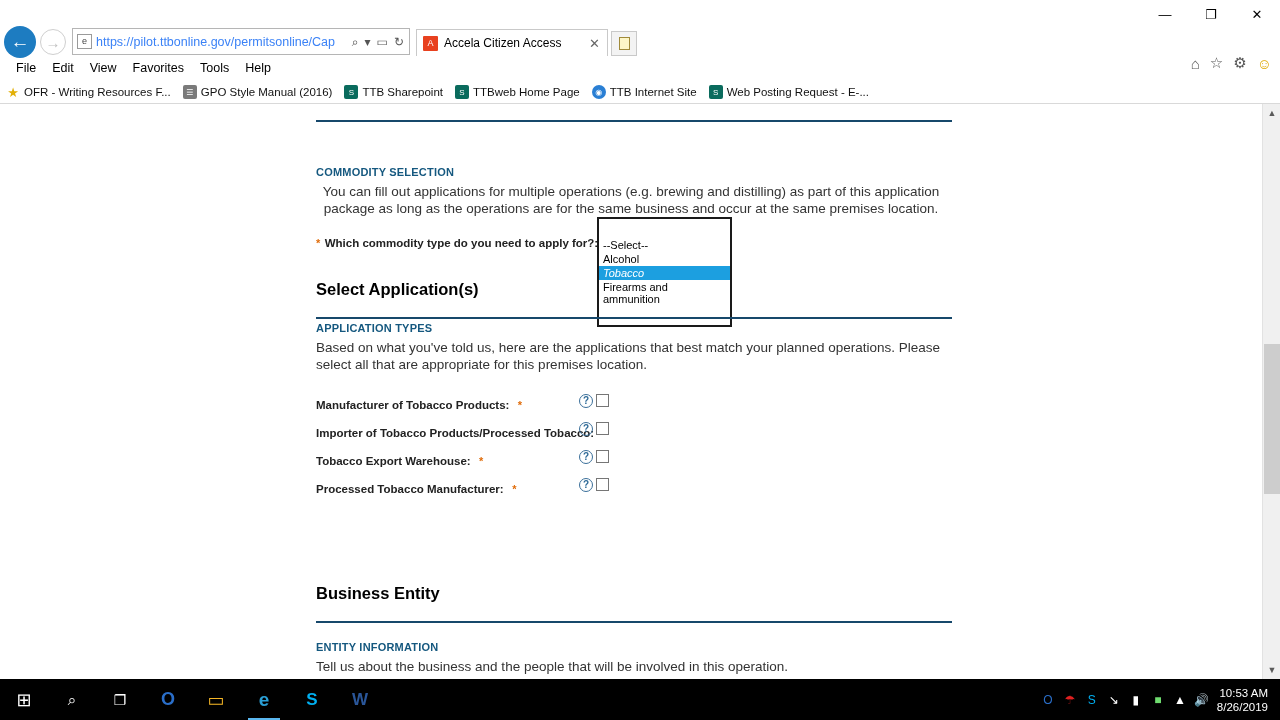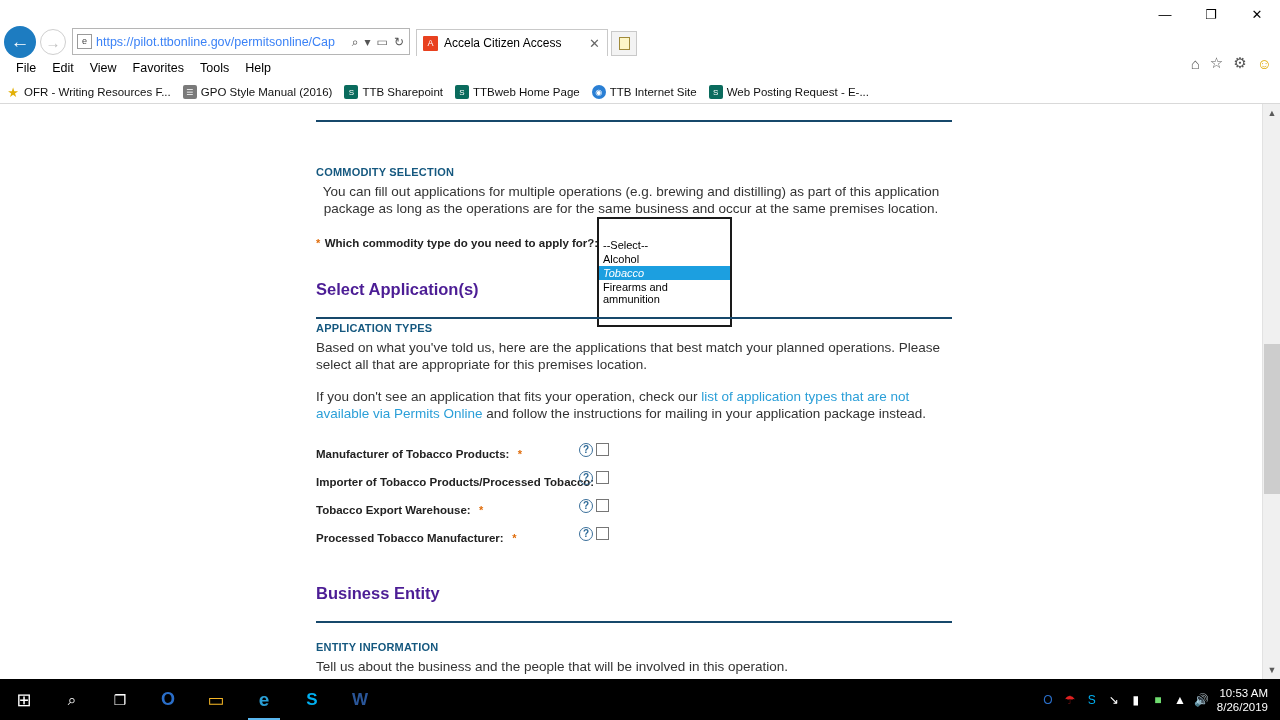--- a/index.html
+++ b/index.html
@@ -94,21 +94,21 @@
     background: #fff; overflow: hidden;
   }
   .rule-top { position:absolute; left: 316px; top: 16px; width: 636px; height: 2px; background: #16486b; }
 
   .sec-head {
     font-size: 11px; font-weight: bold; color: #15587f; letter-spacing: .2px;
     text-transform: uppercase;
     margin-top: 28px;
   }
   .body-text { font-size: 13.5px; color: #333; line-height: 16.5px; }
-  .h2 { font-size: 16.5px; font-weight: bold; color: #4c1d95; }
+  .h2 { font-size: 16.5px; font-weight: bold; color: #000000; }
   .divider { height: 2px; background: #16486b; width: 636px; }
 
   .req { color: #e06c0a; font-weight: bold; }
   .label-bold { font-size: 11.5px; font-weight: bold; color: #222; }
 
   .select-open {
     position: absolute; border: 2px solid #1a1a1a; background: #fff; width: 135px;
     font-size: 11px; color: #000; padding: 19px 0;
   }
   .opt { padding: 1px 4px; line-height: 12px; }
@@ -243,23 +243,20 @@
       </div>
     </div>
 
     <div style="position:absolute; left:316px; top:176px; width:640px;">
       <div class="h2">Select Application(s)</div>
       <div class="divider" style="margin-top:18px;"></div>
 
       <div class="sec-head" style="margin-top:3px;">APPLICATION TYPES</div>
       <div class="body-text" style="margin-top:6px; width:628px;">Based on what you've told us, here are the applications that best match your planned operations. Please select all that are appropriate for this premises location.</div>
 
-      <div class="body-text" style="margin-top:16px; width:628px;">
-        <span>If you don't see an application that fits your operation, check our </span><a class="link" href="#">list of application types that are not available via Permits Online</a><span> and follow the instructions for mailing in your application package instead.</span>
-      </div>
 
       <div style="margin-top:22px;">
 
         <div style="position:relative; height:28px;">
           <span class="label-bold">Manufacturer of Tobacco Products:</span>
           <span class="req" style="font-size:11px; margin-left:4px;">*</span>
           <span class="help-icon" style="position:absolute; left:263px; top:-1px;">?</span>
           <span class="cbox" style="position:absolute; left:280px; top:-1px;"></span>
         </div>
 

